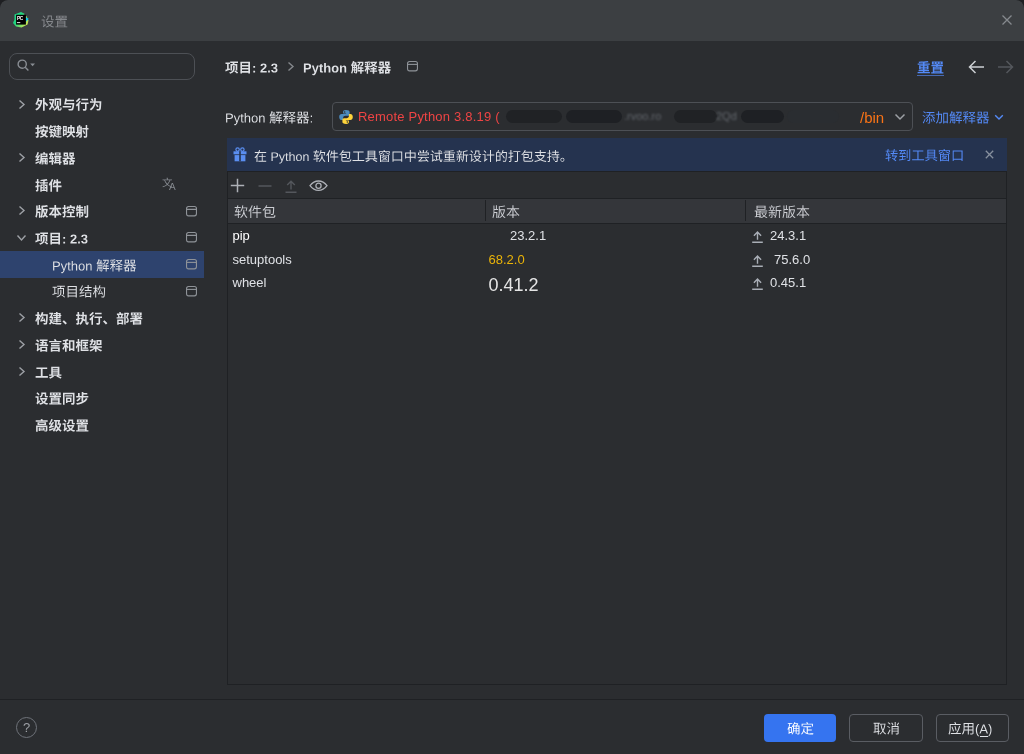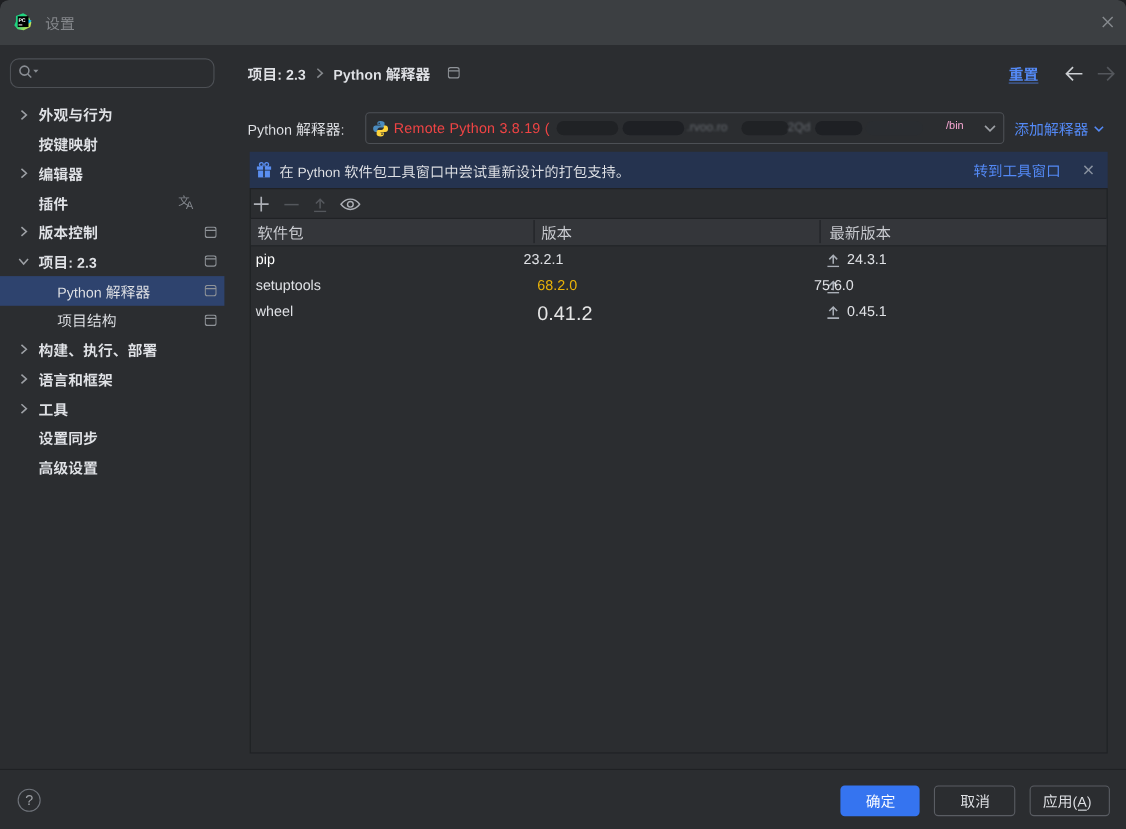--- a/index.html
+++ b/index.html
@@ -187,21 +187,21 @@
 <path d="M8.1 15 C10.4 15 10.9 14 10.9 13.1 V11.5 H7.9 V11 H12.4 C13.7 11 14.8 10.2 14.8 8.1 C14.8 6 13.7 5 12.4 5 H10.9 V7 C10.9 8.3 9.8 9.2 8.6 9.2 H6 C5 9.2 4.4 10 4.4 11 V13.1 C4.4 14.1 5.4 15 8.1 15 Z M9.3 13.7 a0.75 0.75 0 1 1 0 -1.5 a0.75 0.75 0 1 1 0 1.5 Z" fill="#FFD43B"></path>
 </svg>
 <div class="abs" style="left:358px;top:109px;font-size:13px;letter-spacing:.2px;color:#ef4444">Remote Python 3.8.19 (</div>
 <div class="abs" style="left:506px;top:109.5px;width:56px;height:13.5px;border-radius:7px;background:#202225"></div>
 <div class="abs" style="left:566px;top:109.5px;width:56px;height:13.5px;border-radius:7px;background:#1E2024"></div>
 <div class="abs" style="left:674px;top:109.5px;width:43px;height:13.5px;border-radius:7px;background:#202225"></div>
 <div class="abs" style="left:741px;top:109.5px;width:43px;height:13.5px;border-radius:7px;background:#1E2024"></div>
 <div class="abs" style="left:787px;top:109.5px;width:52px;height:13.5px;border-radius:7px;background:#2A2D31"></div>
 <div class="abs" style="left:624px;top:110px;font-size:11px;color:#63676D;filter:blur(1.2px)">.rvoo.ro</div>
 <div class="abs" style="left:716px;top:110px;font-size:11px;color:#63676D;filter:blur(1.2px)">2Qd</div>
-<div class="abs" style="left:860px;top:109px;font-size:10px;color:#f9a8d4">/bin</div>
+<div class="abs" style="left:860px;top:109px;font-size:15px;color:#f97316">/bin</div>
 <svg class="abs" style="left:893.5px;top:112.5px" width="12" height="8" xmlns="http://www.w3.org/2000/svg">
 <path d="M1.5 1.5 L6 6 L10.5 1.5" stroke="#9DA0A5" stroke-width="1.5" fill="none"></path>
     </svg>
 <div style="position:absolute;left:921px;top:108.9px;width:69px;height:19px">
       <svg width="69" height="19" viewBox="0 0 69 19" style="position:absolute" xmlns="http://www.w3.org/2000/svg">
         <path transform="translate(1,13.5)" d="M5.5 -3.9C5.2 -2.9 4.6 -1.7 3.8 -1.0L4.5 -0.5C5.4 -1.2 6.0 -2.5 6.3 -3.6ZM8.7 -3.4C9.1 -2.5 9.5 -1.3 9.6 -0.5L10.4 -0.9C10.3 -1.6 9.9 -2.8 9.4 -3.7ZM10.3 -3.8C11.1 -2.8 11.9 -1.4 12.2 -0.4L13.1 -0.9C12.7 -1.8 11.9 -3.1 11.1 -4.2ZM7.2 -5.4V-0.0C7.2 0.1 7.1 0.2 7.0 0.2C6.8 0.2 6.2 0.2 5.5 0.2C5.6 0.4 5.8 0.8 5.8 1.1C6.7 1.1 7.3 1.1 7.7 0.9C8.0 0.8 8.1 0.5 8.1 -0.0V-5.4ZM1.1 -10.5C1.9 -10.1 2.9 -9.5 3.3 -9.0L3.9 -9.8C3.5 -10.3 2.5 -10.9 1.7 -11.2ZM0.5 -6.8C1.3 -6.5 2.3 -5.9 2.8 -5.5L3.3 -6.3C2.9 -6.7 1.9 -7.2 1.1 -7.6ZM0.8 0.3 1.7 0.9C2.3 -0.3 3.0 -1.9 3.5 -3.2L2.7 -3.8C2.1 -2.3 1.4 -0.7 0.8 0.3ZM4.4 -10.6V-9.6H7.4C7.2 -9.0 7.0 -8.4 6.8 -7.8H3.8V-6.9H6.3C5.6 -5.8 4.7 -4.8 3.4 -4.2C3.6 -4.0 3.9 -3.6 4.0 -3.4C5.6 -4.2 6.7 -5.4 7.4 -6.9H9.1C9.9 -5.5 11.2 -4.3 12.4 -3.6C12.6 -3.9 12.9 -4.2 13.1 -4.4C12.0 -4.9 10.9 -5.8 10.2 -6.9H12.9V-7.8H7.9C8.1 -8.4 8.3 -9.0 8.5 -9.6H12.4V-10.6Z M21.2 -9.7V0.9H22.2V-0.1H24.8V0.8H25.8V-9.7ZM22.2 -1.1V-8.7H24.8V-1.1ZM16.1 -11.2 16.1 -8.8H14.2V-7.8H16.1C16.0 -4.4 15.6 -1.4 13.9 0.4C14.1 0.6 14.5 0.9 14.7 1.1C16.5 -0.9 17.0 -4.1 17.1 -7.8H19.1C19.0 -2.6 18.9 -0.7 18.6 -0.4C18.5 -0.2 18.4 -0.1 18.2 -0.1C17.9 -0.1 17.3 -0.1 16.7 -0.2C16.9 0.1 17.0 0.5 17.0 0.8C17.6 0.9 18.2 0.9 18.6 0.8C19.0 0.8 19.3 0.6 19.5 0.3C19.9 -0.3 20.0 -2.3 20.1 -8.3C20.1 -8.4 20.1 -8.8 20.1 -8.8H17.1L17.1 -11.2Z M30.5 -7.1V-5.5H29.3V-7.1ZM31.3 -7.1H32.5V-5.5H31.3ZM29.2 -7.9C29.4 -8.4 29.6 -8.8 29.8 -9.3H31.6C31.4 -8.8 31.2 -8.3 31.0 -7.9ZM29.6 -11.4C29.1 -9.7 28.4 -8.1 27.4 -7.0C27.6 -6.9 28.0 -6.6 28.2 -6.5L28.5 -6.8V-4.3C28.5 -2.8 28.4 -0.8 27.5 0.6C27.7 0.7 28.1 1.0 28.2 1.1C28.8 0.2 29.1 -1.0 29.2 -2.1H30.5V0.4H31.3V-2.1H32.5V-0.1C32.5 0.1 32.5 0.1 32.3 0.1C32.2 0.1 31.8 0.1 31.3 0.1C31.5 0.3 31.6 0.7 31.6 1.0C32.3 1.0 32.7 0.9 33.0 0.8C33.3 0.6 33.3 0.4 33.3 -0.1V-7.9H31.9C32.3 -8.5 32.6 -9.2 32.8 -9.8L32.2 -10.2L32.0 -10.1H30.2C30.3 -10.5 30.4 -10.8 30.5 -11.2ZM30.5 -4.7V-2.9H29.3C29.3 -3.4 29.3 -3.9 29.3 -4.3V-4.7ZM31.3 -4.7H32.5V-2.9H31.3ZM34.9 -6.2C34.7 -5.1 34.2 -3.9 33.7 -3.2C33.9 -3.1 34.3 -2.9 34.5 -2.8C34.7 -3.1 34.9 -3.6 35.1 -4.1H36.6V-2.4H33.9V-1.5H36.6V1.1H37.6V-1.5H40.0V-2.4H37.6V-4.1H39.6V-5.0H37.6V-6.2H36.6V-5.0H35.5C35.6 -5.3 35.7 -5.7 35.8 -6.0ZM33.9 -10.7V-9.8H35.7C35.5 -8.5 35.0 -7.4 33.6 -6.8C33.8 -6.7 34.0 -6.3 34.2 -6.1C35.8 -6.9 36.4 -8.2 36.7 -9.8H38.6C38.6 -8.2 38.4 -7.6 38.3 -7.4C38.2 -7.3 38.1 -7.3 37.9 -7.3C37.7 -7.3 37.2 -7.3 36.7 -7.3C36.8 -7.1 36.9 -6.8 36.9 -6.5C37.5 -6.5 38.0 -6.5 38.3 -6.5C38.7 -6.5 38.9 -6.6 39.1 -6.8C39.4 -7.2 39.5 -8.0 39.6 -10.3C39.6 -10.4 39.6 -10.7 39.6 -10.7Z M41.3 -9.0C41.7 -8.4 42.1 -7.6 42.3 -7.0L43.0 -7.3C42.8 -7.8 42.4 -8.7 42.0 -9.2ZM45.6 -9.4C45.4 -8.8 45.0 -7.9 44.7 -7.3L45.3 -7.1C45.7 -7.6 46.1 -8.4 46.4 -9.1ZM46.8 -10.6V-9.7H47.4C47.8 -8.8 48.4 -8.0 49.2 -7.3C48.2 -6.7 47.1 -6.2 46.1 -5.9V-6.5H44.3V-10.0C45.1 -10.1 45.8 -10.3 46.4 -10.4L45.8 -11.2C44.7 -10.9 42.7 -10.6 41.1 -10.5C41.2 -10.3 41.3 -9.9 41.3 -9.7C42.0 -9.8 42.7 -9.8 43.4 -9.9V-6.5H41.2V-5.6H43.2C42.7 -4.2 41.8 -2.7 40.9 -1.9C41.1 -1.6 41.3 -1.2 41.4 -0.9C42.1 -1.7 42.8 -2.9 43.4 -4.2V1.1H44.3V-4.4C44.8 -3.8 45.4 -3.1 45.7 -2.7L46.4 -3.4C46.1 -3.7 44.8 -5.0 44.3 -5.5V-5.6H46.1V-5.9C46.3 -5.7 46.5 -5.3 46.6 -5.1C47.7 -5.5 48.9 -6.0 49.9 -6.7C50.8 -6.0 51.9 -5.5 53.1 -5.1C53.2 -5.4 53.5 -5.8 53.7 -6.0C52.6 -6.2 51.5 -6.7 50.7 -7.3C51.7 -8.1 52.6 -9.1 53.2 -10.4L52.6 -10.7L52.4 -10.6ZM51.8 -9.7C51.3 -9.0 50.7 -8.4 49.9 -7.8C49.2 -8.4 48.7 -9.0 48.3 -9.7ZM49.4 -5.5V-4.3H46.9V-3.4H49.4V-2.0H46.4V-1.1H49.4V1.1H50.4V-1.1H53.3V-2.0H50.4V-3.4H52.8V-4.3H50.4V-5.5Z M56.6 -9.9H58.9V-8.0H56.6ZM62.4 -9.9H64.8V-8.0H62.4ZM62.3 -6.5C62.9 -6.3 63.5 -6.0 64.0 -5.7H60.1C60.4 -6.1 60.7 -6.5 60.9 -7.0L59.9 -7.2V-10.7H55.7V-7.1H59.8C59.6 -6.6 59.3 -6.1 58.9 -5.7H54.7V-4.8H58.0C57.1 -4.0 55.9 -3.2 54.4 -2.7C54.6 -2.5 54.9 -2.1 55.0 -1.9L55.7 -2.2V1.1H56.7V0.7H58.9V1.0H59.9V-3.1H57.3C58.1 -3.6 58.8 -4.2 59.3 -4.8H61.9C62.4 -4.1 63.2 -3.6 64.0 -3.1H61.5V1.1H62.4V0.7H64.8V1.0H65.8V-2.2L66.5 -2.0C66.6 -2.2 66.9 -2.6 67.1 -2.8C65.7 -3.2 64.1 -3.9 63.1 -4.8H66.8V-5.7H64.4L64.8 -6.1C64.4 -6.4 63.5 -6.8 62.8 -7.1ZM61.5 -10.7V-7.1H65.8V-10.7ZM56.7 -0.2V-2.2H58.9V-0.2ZM62.4 -0.2V-2.2H64.8V-0.2Z" fill="#548AF7"></path>
       </svg>
     </div>
 <svg class="abs" style="left:994px;top:113.5px" width="10" height="7" xmlns="http://www.w3.org/2000/svg">
 <path d="M1.2 1.2 L5 5 L8.8 1.2" stroke="#548AF7" stroke-width="1.4" fill="none"></path>
@@ -253,31 +253,31 @@
       <svg width="30" height="19" viewBox="0 0 30 19" style="position:absolute" xmlns="http://www.w3.org/2000/svg">
         <path transform="translate(1,14.0)" d="M1.5 -11.5V-5.9C1.5 -3.8 1.3 -1.3 0.4 0.5C0.7 0.7 1.0 1.0 1.2 1.2C2.0 -0.3 2.3 -2.1 2.4 -4.0H4.3V1.1H5.3V-4.9H2.4L2.4 -5.9V-6.9H6.1V-7.9H4.9V-11.8H3.9V-7.9H2.4V-11.5ZM11.9 -6.7C11.6 -5.1 11.1 -3.8 10.4 -2.6C9.7 -3.8 9.2 -5.2 8.9 -6.7ZM6.8 -10.8V-6.0C6.8 -3.9 6.6 -1.3 5.6 0.6C5.8 0.7 6.2 1.0 6.4 1.2C7.6 -0.8 7.8 -3.6 7.8 -6.0V-6.7H8.1C8.4 -4.8 9.0 -3.2 9.8 -1.8C9.0 -0.9 8.2 -0.2 7.2 0.3C7.4 0.5 7.7 0.9 7.8 1.1C8.8 0.7 9.6 -0.0 10.4 -0.9C11.0 -0.0 11.8 0.6 12.8 1.1C12.9 0.9 13.2 0.5 13.5 0.3C12.5 -0.2 11.7 -0.8 11.0 -1.7C12.0 -3.2 12.7 -5.1 13.0 -7.5L12.4 -7.7L12.2 -7.7H7.8V-10.0C9.7 -10.1 11.8 -10.4 13.3 -10.8L12.6 -11.6C11.2 -11.3 8.8 -11.0 6.8 -10.8Z M20.4 -11.7V-8.8H14.9V-7.7H19.1C18.1 -5.4 16.4 -3.1 14.5 -2.0C14.8 -1.8 15.1 -1.4 15.3 -1.1C17.3 -2.5 19.1 -5.0 20.2 -7.7H20.4V-2.6H17.2V-1.5H20.4V1.1H21.5V-1.5H24.8V-2.6H21.5V-7.7H21.7C22.8 -5.0 24.6 -2.5 26.7 -1.1C26.9 -1.4 27.2 -1.8 27.5 -2.0C25.6 -3.2 23.8 -5.4 22.8 -7.7H27.1V-8.8H21.5V-11.7Z" fill="#CACCD1"></path>
       </svg>
     </div>
 <div style="position:absolute;left:752.5px;top:203.2px;width:58px;height:19px">
       <svg width="58" height="19" viewBox="0 0 58 19" style="position:absolute" xmlns="http://www.w3.org/2000/svg">
         <path transform="translate(1,14.0)" d="M3.5 -8.9H10.5V-7.9H3.5ZM3.5 -10.6H10.5V-9.6H3.5ZM2.5 -11.3V-7.2H11.6V-11.3ZM5.5 -5.5V-4.5H3.0V-5.5ZM0.7 -0.6 0.8 0.3 5.5 -0.2V1.1H6.6V-0.4L7.3 -0.5V-1.3L6.6 -1.2V-5.5H13.3V-6.4H0.7V-5.5H2.0V-0.7ZM7.1 -4.6V-3.8H7.9L7.7 -3.7C8.1 -2.6 8.7 -1.7 9.4 -1.0C8.6 -0.4 7.8 0.0 6.9 0.3C7.1 0.5 7.3 0.9 7.4 1.1C8.3 0.7 9.3 0.3 10.1 -0.4C10.9 0.3 11.8 0.8 12.9 1.1C13.0 0.8 13.3 0.4 13.5 0.3C12.5 0.0 11.6 -0.4 10.8 -1.0C11.7 -1.9 12.4 -3.0 12.9 -4.4L12.3 -4.7L12.1 -4.6ZM8.6 -3.8H11.6C11.3 -2.9 10.7 -2.2 10.1 -1.6C9.5 -2.2 8.9 -2.9 8.6 -3.8ZM5.5 -3.8V-2.8H3.0V-3.8ZM5.5 -2.0V-1.1L3.0 -0.8V-2.0Z M19.0 -3.0C19.5 -2.3 20.0 -1.3 20.2 -0.7L20.9 -1.2C20.7 -1.8 20.2 -2.7 19.8 -3.4ZM15.9 -3.3C15.6 -2.4 15.1 -1.6 14.6 -1.0C14.8 -0.8 15.1 -0.6 15.3 -0.4C15.9 -1.1 16.4 -2.1 16.7 -3.1ZM21.7 -10.4V-5.6C21.7 -3.7 21.6 -1.3 20.4 0.4C20.7 0.5 21.1 0.8 21.3 1.0C22.5 -0.8 22.7 -3.6 22.7 -5.6V-6.0H24.9V1.1H25.9V-6.0H27.4V-7.0H22.7V-9.7C24.2 -9.9 25.8 -10.3 27.0 -10.7L26.1 -11.5C25.1 -11.1 23.3 -10.7 21.7 -10.4ZM17.0 -11.6C17.2 -11.2 17.4 -10.7 17.6 -10.3H14.9V-9.4H21.0V-10.3H18.7C18.5 -10.8 18.2 -11.4 17.9 -11.8ZM19.3 -9.3C19.1 -8.7 18.8 -7.7 18.5 -7.1H14.6V-6.2H17.5V-4.7H14.7V-3.8H17.5V-0.3C17.5 -0.1 17.5 -0.1 17.3 -0.1C17.2 -0.1 16.8 -0.1 16.3 -0.1C16.4 0.2 16.5 0.6 16.6 0.8C17.3 0.8 17.7 0.8 18.1 0.7C18.4 0.5 18.5 0.3 18.5 -0.2V-3.8H21.1V-4.7H18.5V-6.2H21.3V-7.1H19.5C19.7 -7.7 20.0 -8.4 20.3 -9.1ZM15.8 -9.1C16.0 -8.5 16.3 -7.6 16.3 -7.1L17.2 -7.4C17.1 -7.9 16.9 -8.7 16.6 -9.3Z M29.5 -11.5V-5.9C29.5 -3.8 29.3 -1.3 28.4 0.5C28.7 0.7 29.0 1.0 29.2 1.2C30.0 -0.3 30.3 -2.1 30.4 -4.0H32.3V1.1H33.3V-4.9H30.4L30.4 -5.9V-6.9H34.1V-7.9H32.9V-11.8H31.9V-7.9H30.4V-11.5ZM39.9 -6.7C39.6 -5.1 39.1 -3.8 38.4 -2.6C37.7 -3.8 37.2 -5.2 36.9 -6.7ZM34.8 -10.8V-6.0C34.8 -3.9 34.6 -1.3 33.6 0.6C33.8 0.7 34.2 1.0 34.4 1.2C35.6 -0.8 35.8 -3.6 35.8 -6.0V-6.7H36.1C36.4 -4.8 37.0 -3.2 37.8 -1.8C37.0 -0.9 36.2 -0.2 35.2 0.3C35.4 0.5 35.7 0.9 35.8 1.1C36.8 0.7 37.6 -0.0 38.4 -0.9C39.0 -0.0 39.8 0.6 40.8 1.1C40.9 0.9 41.2 0.5 41.5 0.3C40.5 -0.2 39.7 -0.8 39.0 -1.7C40.0 -3.2 40.7 -5.1 41.0 -7.5L40.4 -7.7L40.2 -7.7H35.8V-10.0C37.7 -10.1 39.8 -10.4 41.3 -10.8L40.6 -11.6C39.2 -11.3 36.8 -11.0 34.8 -10.8Z M48.4 -11.7V-8.8H42.9V-7.7H47.1C46.1 -5.4 44.4 -3.1 42.5 -2.0C42.8 -1.8 43.1 -1.4 43.3 -1.1C45.3 -2.5 47.1 -5.0 48.2 -7.7H48.4V-2.6H45.2V-1.5H48.4V1.1H49.5V-1.5H52.8V-2.6H49.5V-7.7H49.7C50.8 -5.0 52.6 -2.5 54.7 -1.1C54.9 -1.4 55.2 -1.8 55.5 -2.0C53.6 -3.2 51.8 -5.4 50.8 -7.7H55.1V-8.8H49.5V-11.7Z" fill="#CACCD1"></path>
       </svg>
     </div>
 <div class="abs" style="left:232.5px;top:228.3px;font-size:13px;color:#ffffff">pip</div>
-<div class="abs" style="left:476px;top:228.3px;font-size:13px;color:#DFE1E5">23.2.1</div>
+<div class="abs" style="left:510px;top:228.3px;font-size:13px;color:#DFE1E5">23.2.1</div>
 <svg class="abs" style="left:751px;top:230.3px" width="13" height="13" xmlns="http://www.w3.org/2000/svg">
       <path d="M1.2 12.2 H11.8 M6.5 9.8 V2.3 M2.9 5.8 L6.5 2.1 L10.1 5.8" stroke="#A9AEB6" stroke-width="1.4" fill="none"></path>
     </svg>
 <div class="abs" style="left:770px;top:228.3px;font-size:13px;color:#DFE1E5">24.3.1</div>
 <div class="abs" style="left:232.5px;top:251.6px;font-size:13px;color:#DFE1E5">setuptools</div>
 <div class="abs" style="left:488.5px;top:251.6px;font-size:13px;color:#eab308">68.2.0</div>
 <svg class="abs" style="left:751px;top:253.6px" width="13" height="13" xmlns="http://www.w3.org/2000/svg">
       <path d="M1.2 12.2 H11.8 M6.5 9.8 V2.3 M2.9 5.8 L6.5 2.1 L10.1 5.8" stroke="#A9AEB6" stroke-width="1.4" fill="none"></path>
     </svg>
-<div class="abs" style="left:740px;top:251.6px;font-size:13px;color:#DFE1E5">75.6.0</div>
+<div class="abs" style="left:774px;top:251.6px;font-size:13px;color:#DFE1E5">75.6.0</div>
 <div class="abs" style="left:232.5px;top:274.9px;font-size:13px;color:#DFE1E5">wheel</div>
 <div class="abs" style="left:488.5px;top:274.9px;font-size:18px;color:#e5e5e5">0.41.2</div>
 <svg class="abs" style="left:751px;top:276.9px" width="13" height="13" xmlns="http://www.w3.org/2000/svg">
       <path d="M1.2 12.2 H11.8 M6.5 9.8 V2.3 M2.9 5.8 L6.5 2.1 L10.1 5.8" stroke="#A9AEB6" stroke-width="1.4" fill="none"></path>
     </svg>
 <div class="abs" style="left:770px;top:274.9px;font-size:13px;color:#DFE1E5">0.45.1</div>
 <div class="abs" style="left:0;top:699px;width:1024px;height:1px;background:#1F2124"></div>
 <div class="abs" style="left:16px;top:717px;width:21px;height:21px;border:1.4px solid #6F737A;border-radius:50%;color:#9DA0A5;font-size:13px;text-align:center;line-height:19px">?</div>
 <div class="abs" style="left:764px;top:714px;width:72px;height:28px;background:#3574F0;border-radius:4px"></div>
 <div style="position:absolute;left:785.5px;top:720.4px;width:29px;height:19px">

